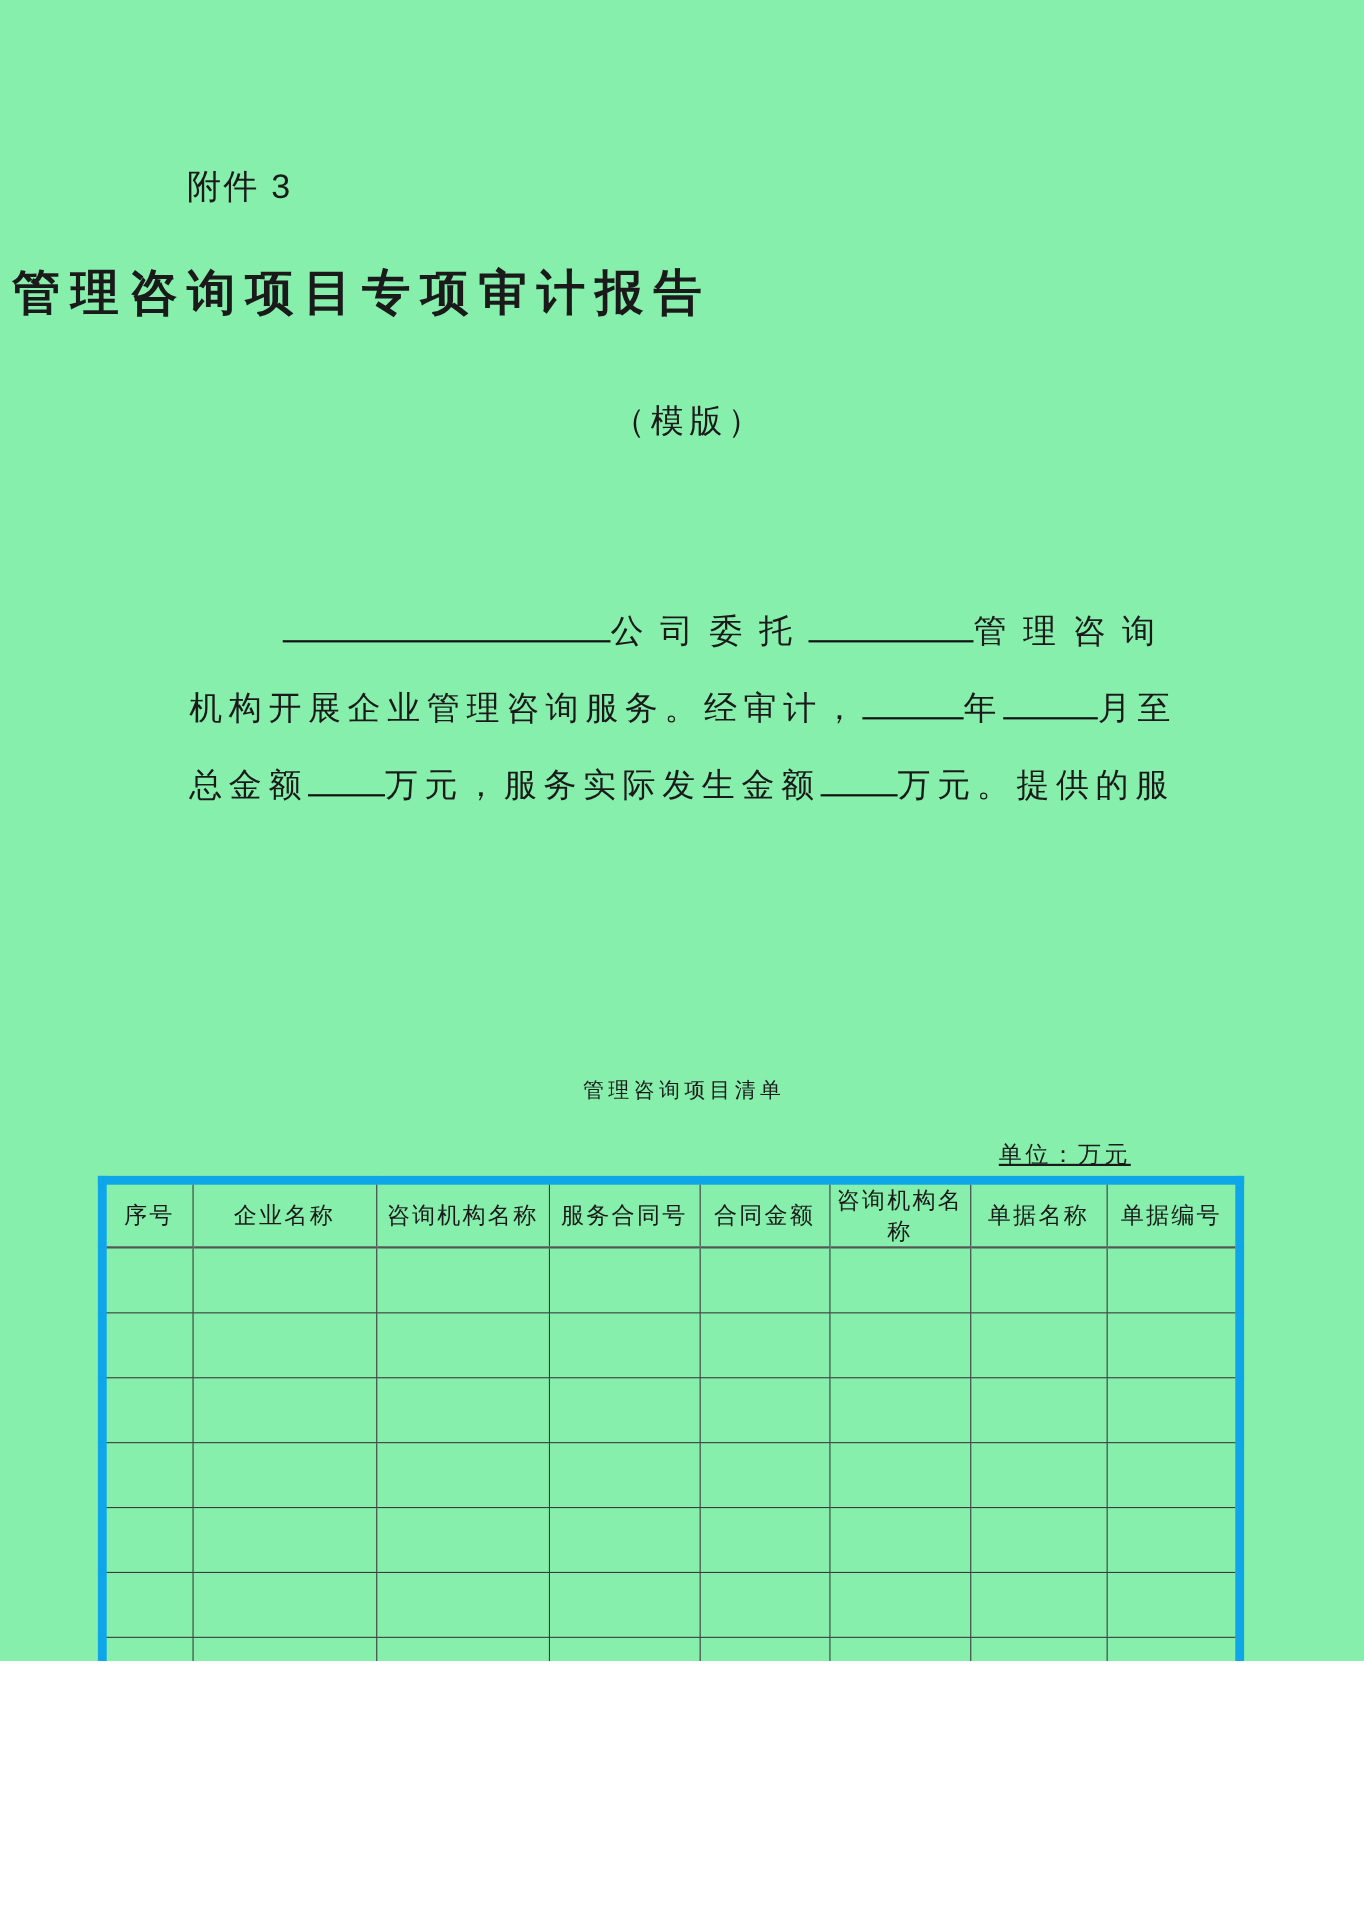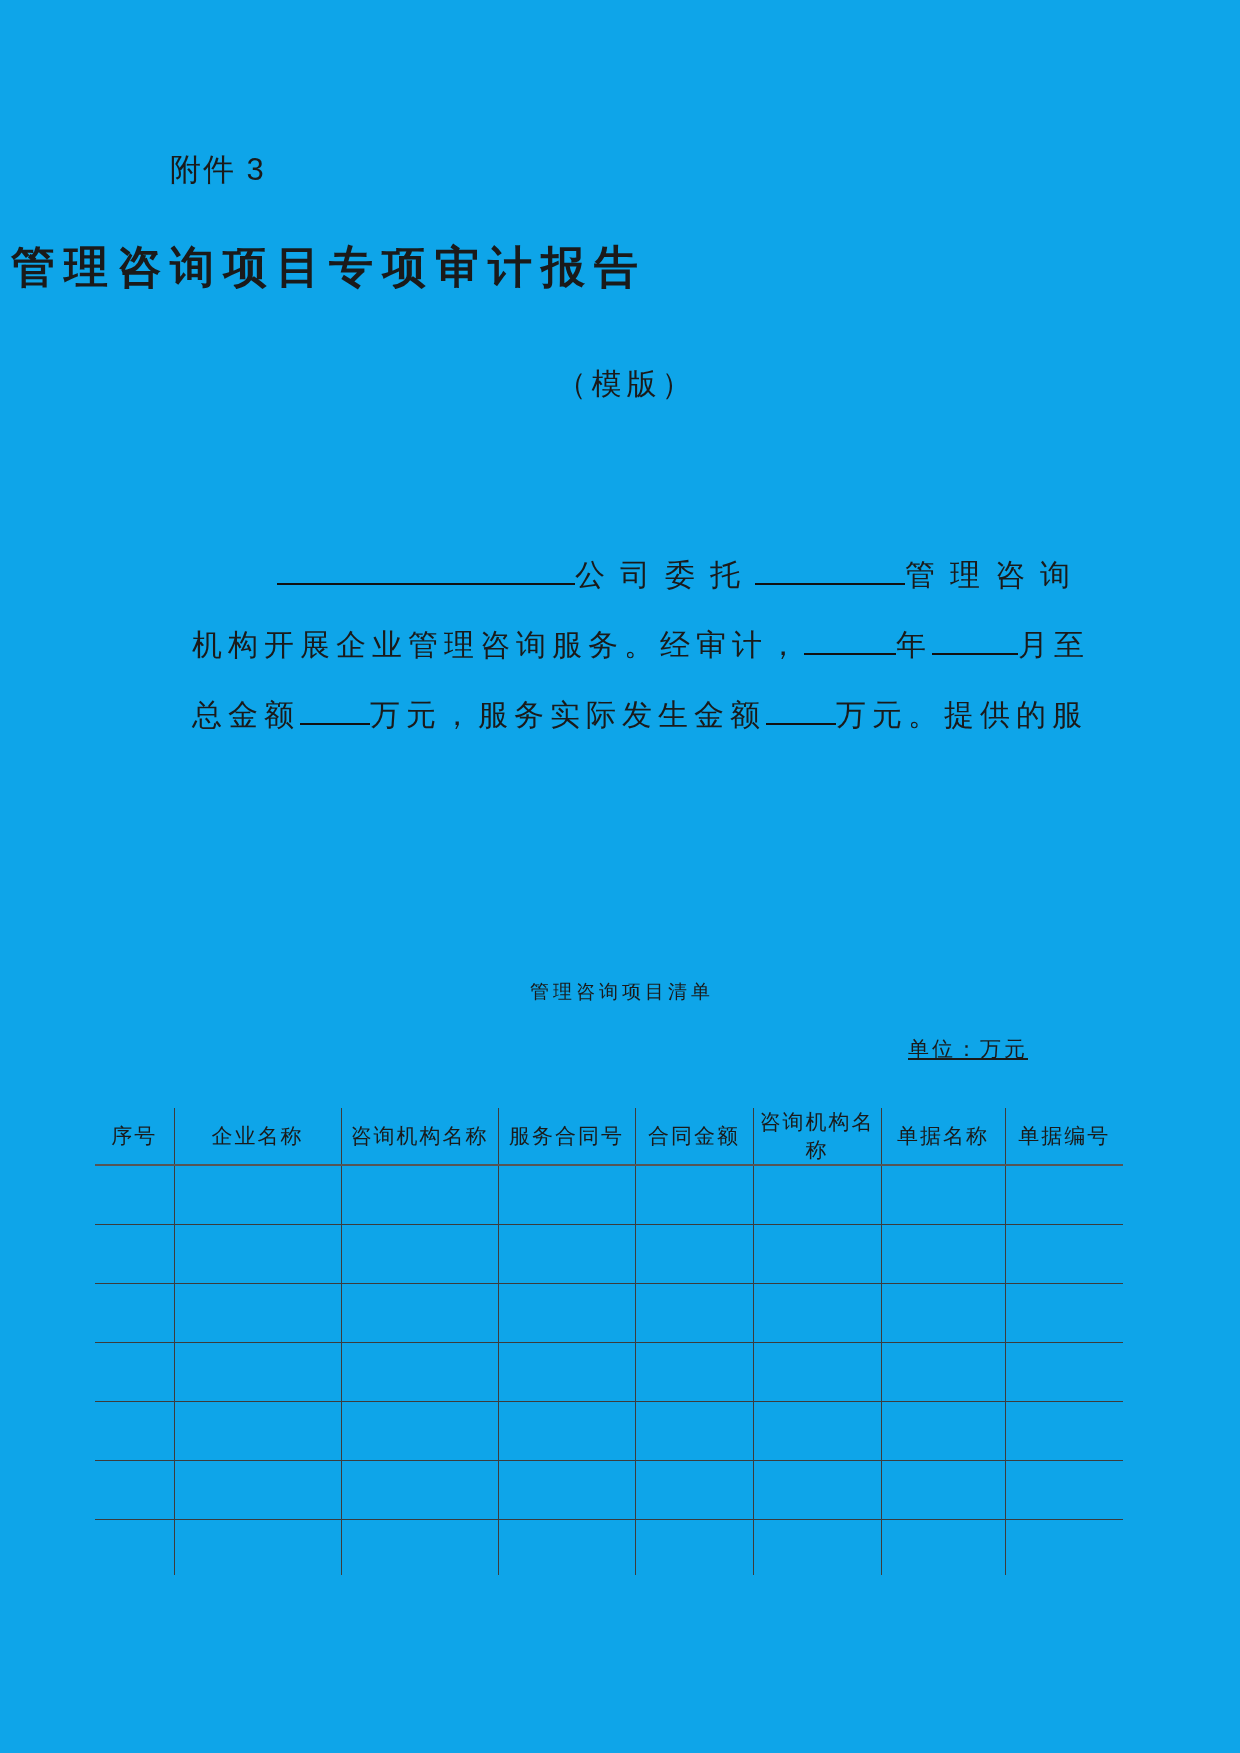--- a/index.html
+++ b/index.html
@@ -1,20 +1,20 @@
 <!DOCTYPE html>
 <html><head>
 <meta charset="utf-8">
 <style>
   * { margin:0; padding:0; box-sizing:border-box; }
   html,body { background:#ffffff; }
   .page {
     position:relative;
-    width:1240px; height:1753px;
-    background:#0ea5e9;
+    width:1240px; height:1510px;
+    background:#86efac;
     color:#1a1a1a;
     font-family:"Liberation Serif","DejaVu Serif",serif;
     overflow:hidden;
   }
   .attachment {
     position:absolute; left:170px; top:150px;
     font-family:"Liberation Sans","DejaVu Sans",sans-serif;
     font-weight:500; font-size:31px; line-height:40px;
     letter-spacing:2px;
   }
@@ -27,21 +27,20 @@
   }
   .doc-subtitle {
     position:absolute; left:0; right:0; top:362px;
     text-align:center;
     font-size:30px; line-height:44px;
     letter-spacing:5px; padding-left:13px;
   }
   .body-text {
     position:absolute; left:172px; top:540px; width:905px;
     font-size:30px;
-    margin-left:20px;
   }
   .line { height:70px; line-height:70px; white-space:nowrap; }
   .ls15 { letter-spacing:15px; }
   .ls6  { letter-spacing:6px; }
   .blank {
     display:inline-block;
     border-bottom:2px solid #111;
     vertical-align:baseline;
   }
   .indent1 { padding-left:85px; }
@@ -54,24 +53,24 @@
     position:absolute; left:0; right:0; top:968px;
     text-align:center;
     font-size:19px; line-height:48px;
     letter-spacing:4px; padding-left:4px;
   }
   .unit-label {
     position:absolute; left:908px; top:1032px;
     font-size:21px; line-height:34px; letter-spacing:3px;text-decoration:underline;
   }
   .project-table {
-    position:absolute; left:89px; top:1102px;
+    position:absolute; left:89px; top:1069px;
     width:1034px;
     border-collapse:collapse; table-layout:fixed;
-    border:6px solid #0ea5e9;
+    border:8px solid #0ea5e9;
   }
   .project-table th, .project-table td {
     border:1px solid #3c3c3c;
     font-weight:400;
     font-size:21px;
     text-align:center;
     vertical-align:middle;
     color:#1a1a1a;
     overflow:hidden;
   }

